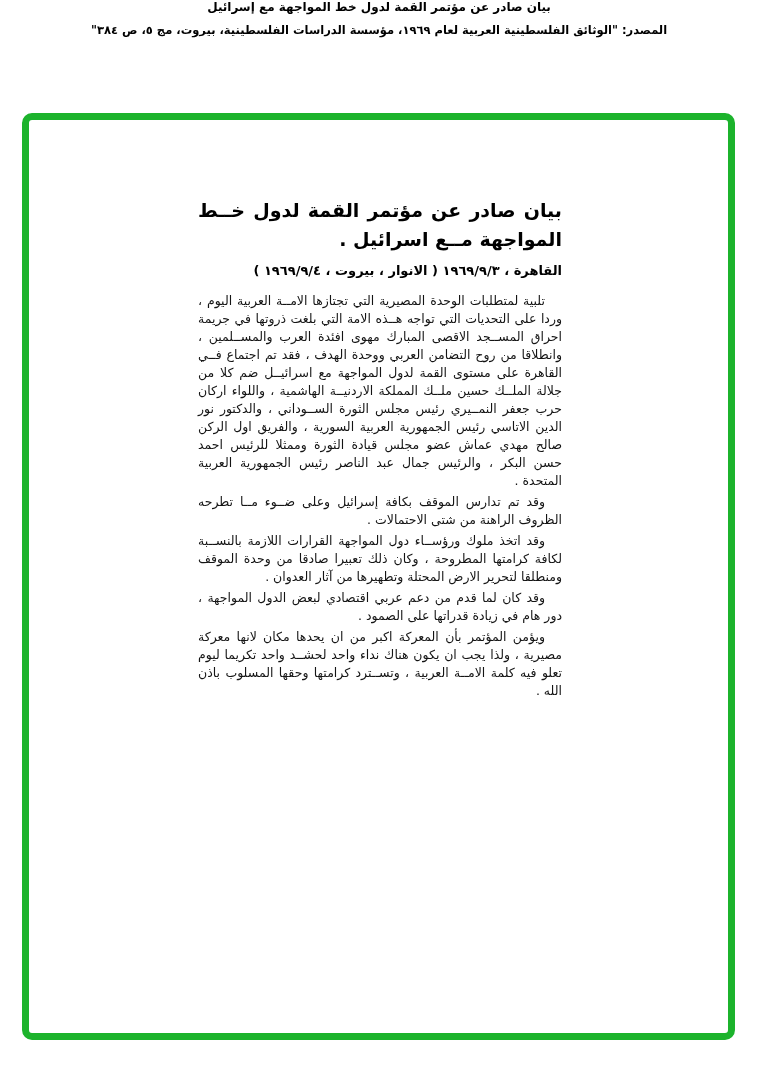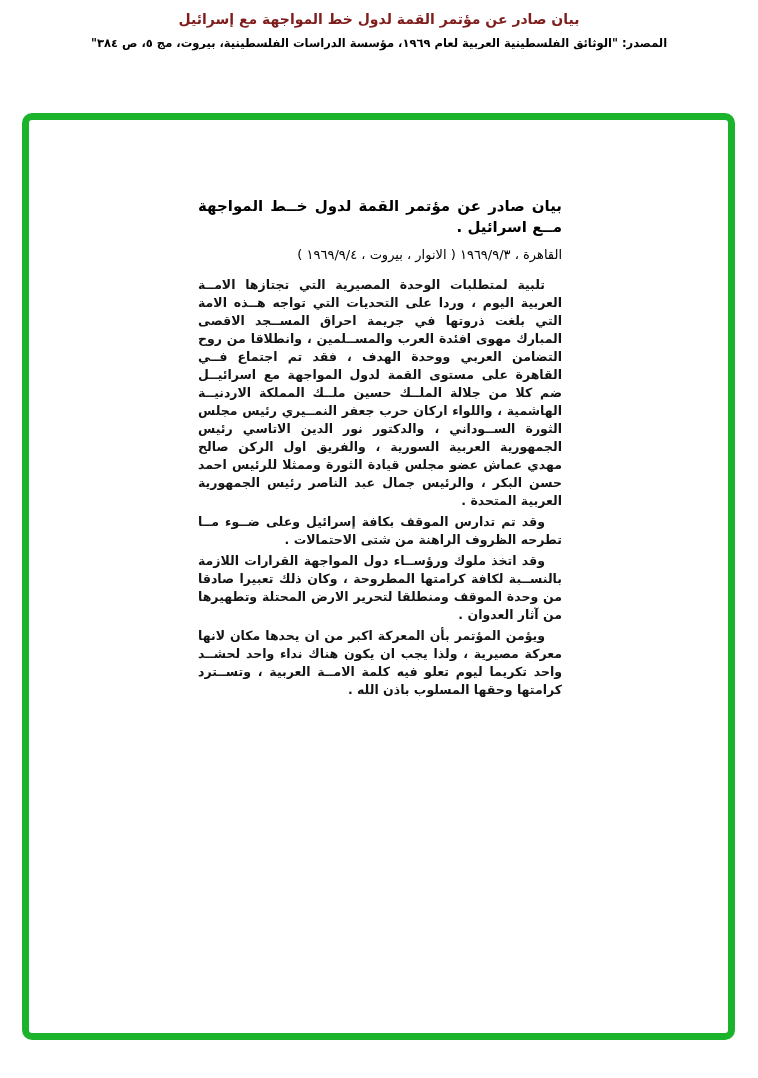--- a/index.html
+++ b/index.html
@@ -12,25 +12,25 @@
     color: #111;
     overflow: hidden;
   }
   .page-header {
     position: absolute;
     top: 0; left: 0;
     width: 758px;
     text-align: center;
   }
   .page-title {
-    margin-top: 11px;
-    font-size: 14px;
+    margin-top: 0;
+    font-size: 12px;
     font-weight: bold;
     letter-spacing: 0;
-    color: #7f1d1d;
+    color: #000000;
   }
   .page-source {
     margin-top: 9px;
     font-size: 11.5px;
     font-weight: bold;
     color: #000;
   }
   .frame {
     position: absolute;
     left: 22px;
@@ -44,39 +44,39 @@
   .scan {
     position: absolute;
     left: 198px;
     top: 196px;
     width: 364px;
     direction: rtl;
     text-align: justify;
     color: #141414;
   }
   .scan-title {
-    font-size: 15px;
+    font-size: 19px;
     font-weight: bold;
-    line-height: 21px;
+    line-height: 29px;
     text-align: justify;
     text-align-last: right;
     color: #000;
   }
   .scan-dateline {
     margin-top: 9px;
     font-size: 13px;
-    font-weight: normal;
+    font-weight: bold;
     color: #000;
   }
   .scan-body {
     margin-top: 14px;
   }
   .scan-p {
     font-size: 12.5px;
-    font-weight: 700;
+    font-weight: 400;
     line-height: 18px;
     text-align: justify;
     text-align-last: right;
     text-indent: 17px;
     margin-bottom: 3px;
   }
 </style>
 </head>
 <body>
 
@@ -88,15 +88,16 @@
 <div class="frame" style="border-color: rgb(28, 179, 44);">
 </div>
 
 <article class="scan" lang="ar">
   <h2 class="scan-title">بيان صادر عن مؤتمر القمة لدول خــط المواجهة مــع اسرائيل .</h2>
   <div class="scan-dateline">القاهرة ، ١٩٦٩/٩/٣ ( الانوار ، بيروت ، ١٩٦٩/٩/٤ )</div>
   <div class="scan-body">
     <p class="scan-p">تلبية لمتطلبات الوحدة المصيرية التي تجتازها الامــة العربية اليوم ، وردا على التحديات التي تواجه هــذه الامة التي بلغت ذروتها في جريمة احراق المســجد الاقصى المبارك مهوى افئدة العرب والمســلمين ، وانطلاقا من روح التضامن العربي ووحدة الهدف ، فقد تم اجتماع فــي القاهرة على مستوى القمة لدول المواجهة مع اسرائيــل ضم كلا من جلالة الملــك حسين ملــك المملكة الاردنيــة الهاشمية ، واللواء اركان حرب جعفر النمــيري رئيس مجلس الثورة الســوداني ، والدكتور نور الدين الاتاسي رئيس الجمهورية العربية السورية ، والفريق اول الركن صالح مهدي عماش عضو مجلس قيادة الثورة وممثلا للرئيس احمد حسن البكر ، والرئيس جمال عبد الناصر رئيس الجمهورية العربية المتحدة .</p>
     <p class="scan-p">وقد تم تدارس الموقف بكافة إسرائيل وعلى ضــوء مــا تطرحه الظروف الراهنة من شتى الاحتمالات .</p>
     <p class="scan-p">وقد اتخذ ملوك ورؤســاء دول المواجهة القرارات اللازمة بالنســبة لكافة كرامتها المطروحة ، وكان ذلك تعبيرا صادقا من وحدة الموقف ومنطلقا لتحرير الارض المحتلة وتطهيرها من آثار العدوان .</p>
+    <p class="scan-p">وقد كان لما قدم من دعم عربي اقتصادي لبعض الدول المواجهة ، دور هام في زيادة قدراتها على الصمود .</p>
     <p class="scan-p">ويؤمن المؤتمر بأن المعركة اكبر من ان يحدها مكان لانها معركة مصيرية ، ولذا يجب ان يكون هناك نداء واحد لحشــد واحد تكريما ليوم تعلو فيه كلمة الامــة العربية ، وتســترد كرامتها وحقها المسلوب باذن الله .</p>
   </div>
 </article>
 
 </body></html>

